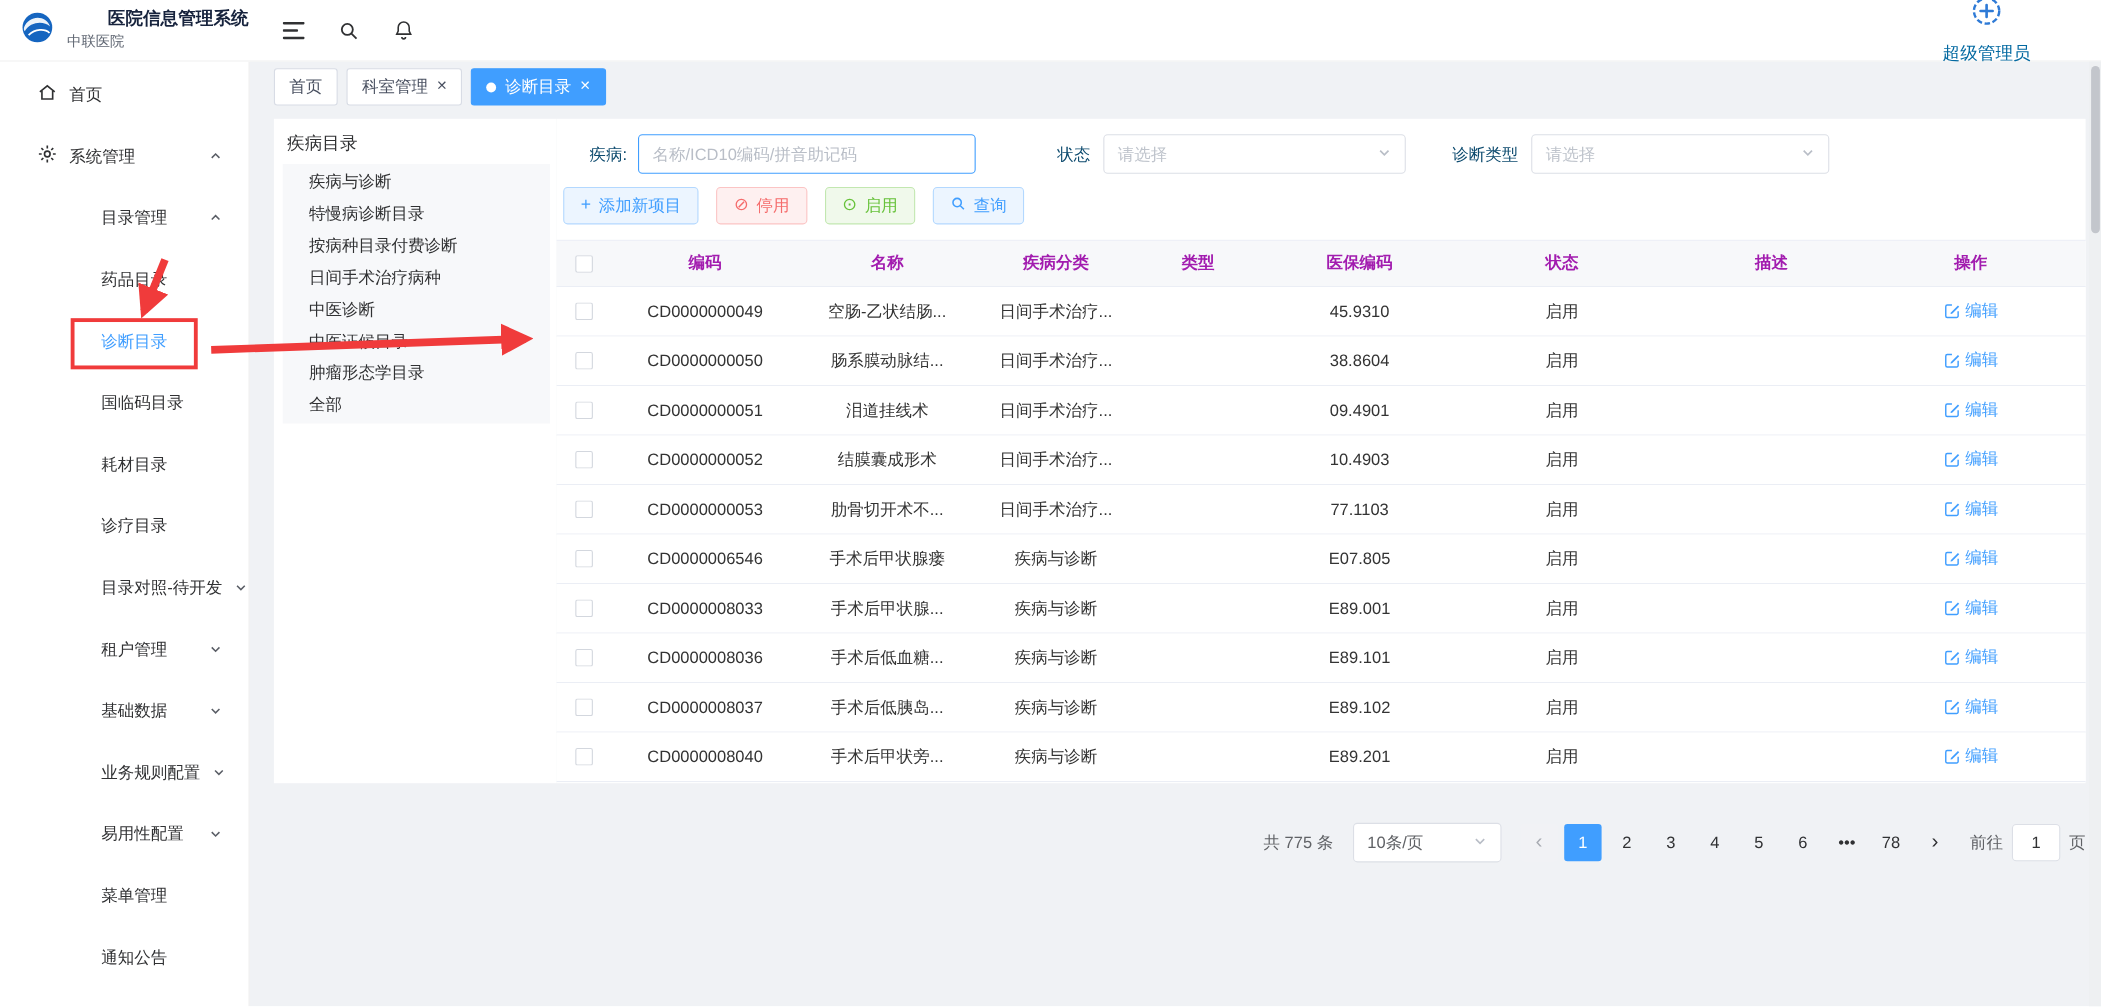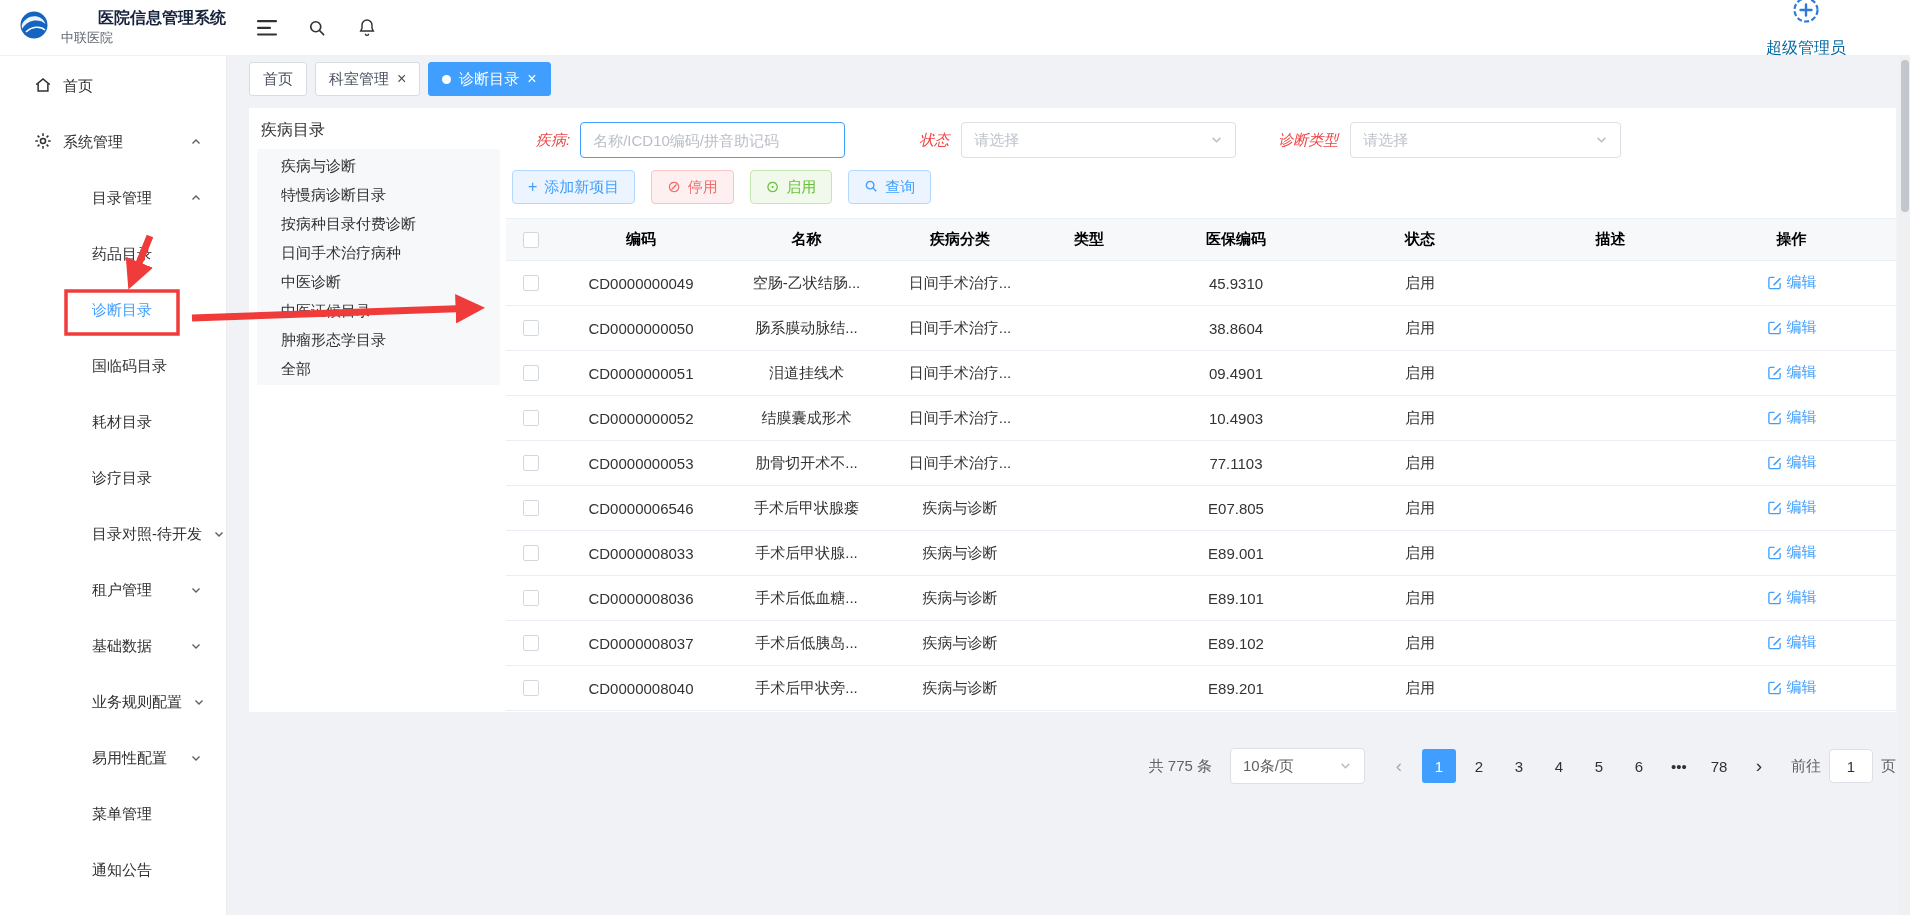--- a/index.html
+++ b/index.html
@@ -40,41 +40,41 @@
   
   .content { display:flex; padding:12px 14px 0 22px; }
   .catalog-card { width:257px; flex:0 0 257px; background:#fff; height:604px; padding:8px 6px 0 8px; }
   .catalog-title { font-size:16px; color:#303133; padding:4px 0 8px 4px; }
   .catalog-list { background:#f7f8fa; padding:2px 0; }
   .catalog-item { height:29px; line-height:29px; padding-left:24px; font-size:15px; color:#303133; cursor:pointer; white-space:nowrap; }
 
   .table-card { flex:1; background:#fff; height:604px; padding-top:14px; }
 
   .filter-row { display:flex; align-items:center; height:36px; }
-  .f-label { font-size:15px; color:#ef4444; white-space:nowrap;font-style:italic; }
+  .f-label { font-size:15px; color:#0c4a6e; white-space:nowrap; }
   .lbl-disease { margin-left:30px; }
-  .disease-input { margin-left:10px; width:265px; height:36px; border:1px solid #409eff; border-radius:4px; padding:0 12px; font-size:15px; color:#a21caf; outline:none; font-family:inherit; }
+  .disease-input { margin-left:10px; width:307px; height:36px; border:1px solid #409eff; border-radius:4px; padding:0 12px; font-size:15px; color:#a21caf; outline:none; font-family:inherit; }
   .disease-input::placeholder { color:#b9bec7; }
   .lbl-status { margin-left:74px; }
   .lbl-type { margin-left:42px; }
   .select { margin-left:12px; width:275px; height:36px; border:1px solid #dcdfe6; border-radius:4px; display:flex; align-items:center; justify-content:space-between; padding:0 12px; background:#fff; cursor:pointer; }
   .select .ph { font-size:15px; color:#bfc4cc; }
   .select-type { width:271px; }
 
   .btn-row { display:flex; align-items:center; gap:16px; margin:12px 0 0 6px; }
   .btn { height:34px; display:inline-flex; align-items:center; gap:7px; padding:0 15px; border-radius:4px; font-size:15px; cursor:pointer; border:1px solid transparent; font-family:inherit; }
   .btn .bi { font-size:16px; line-height:1; }
   .btn-add, .btn-query { background:#ecf5ff; border-color:#b3d8ff; color:#409eff; }
   .btn-disable { background:#fef0f0; border-color:#fbc4c4; color:#f56c6c; }
   .btn-enable { background:#f0f9eb; border-color:#c2e7b0; color:#67c23a; }
 
   
   .table { margin-top:14px; width:100%; border-top:1px solid #ebeef5; }
   .tr { display:flex; align-items:center; height:45px; border-bottom:1px solid #ebeef5; font-size:15px; color:#333; background:#fff; }
-  .tr.head { height:42px; background:#f7f8fa; font-weight:bold; color:#000000; }
+  .tr.head { height:42px; background:#f7f8fa; font-weight:bold; color:#a21caf; }
   .td { text-align:center; overflow:hidden; white-space:nowrap; }
   .td-check { width:49px; display:flex; justify-content:center; }
   .td-code { width:172px; }
   .td-name { width:159px; }
   .td-cat { width:148px; }
   .td-type { width:110px; }
   .td-ins { width:184px; }
   .td-status { width:184px; }
   .td-desc { width:197px; }
   .td-op { width:165px; }

